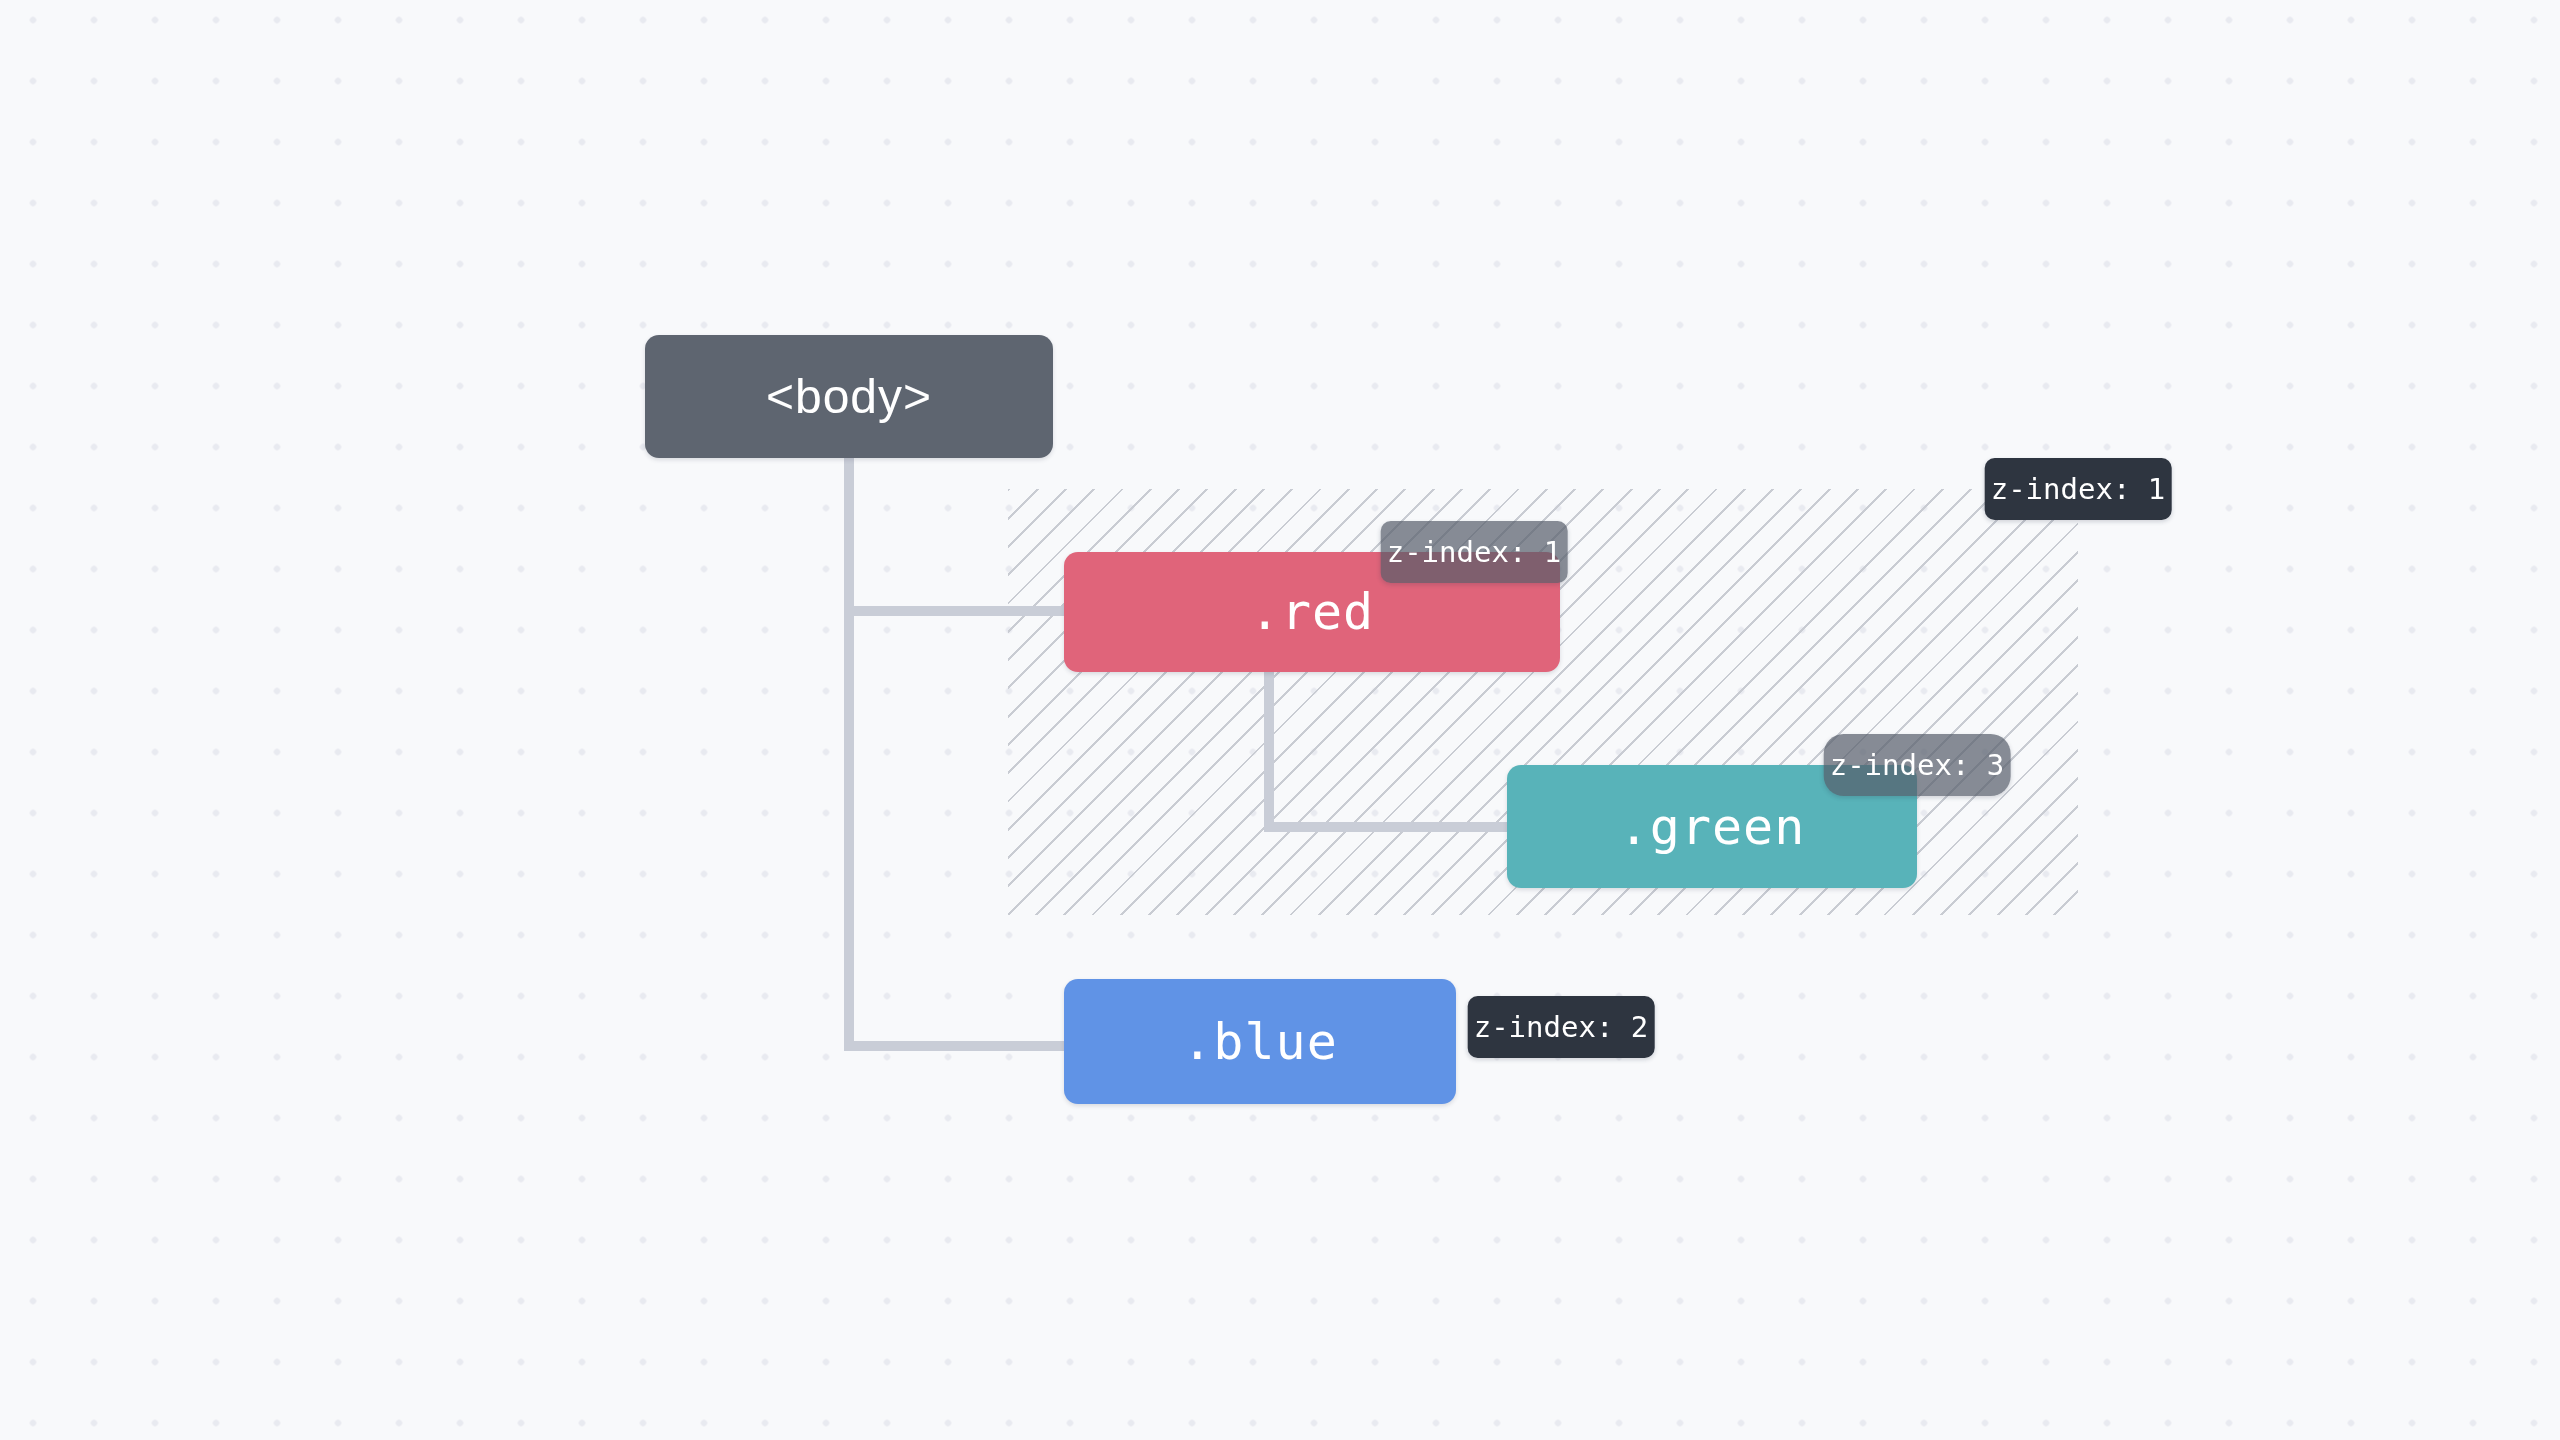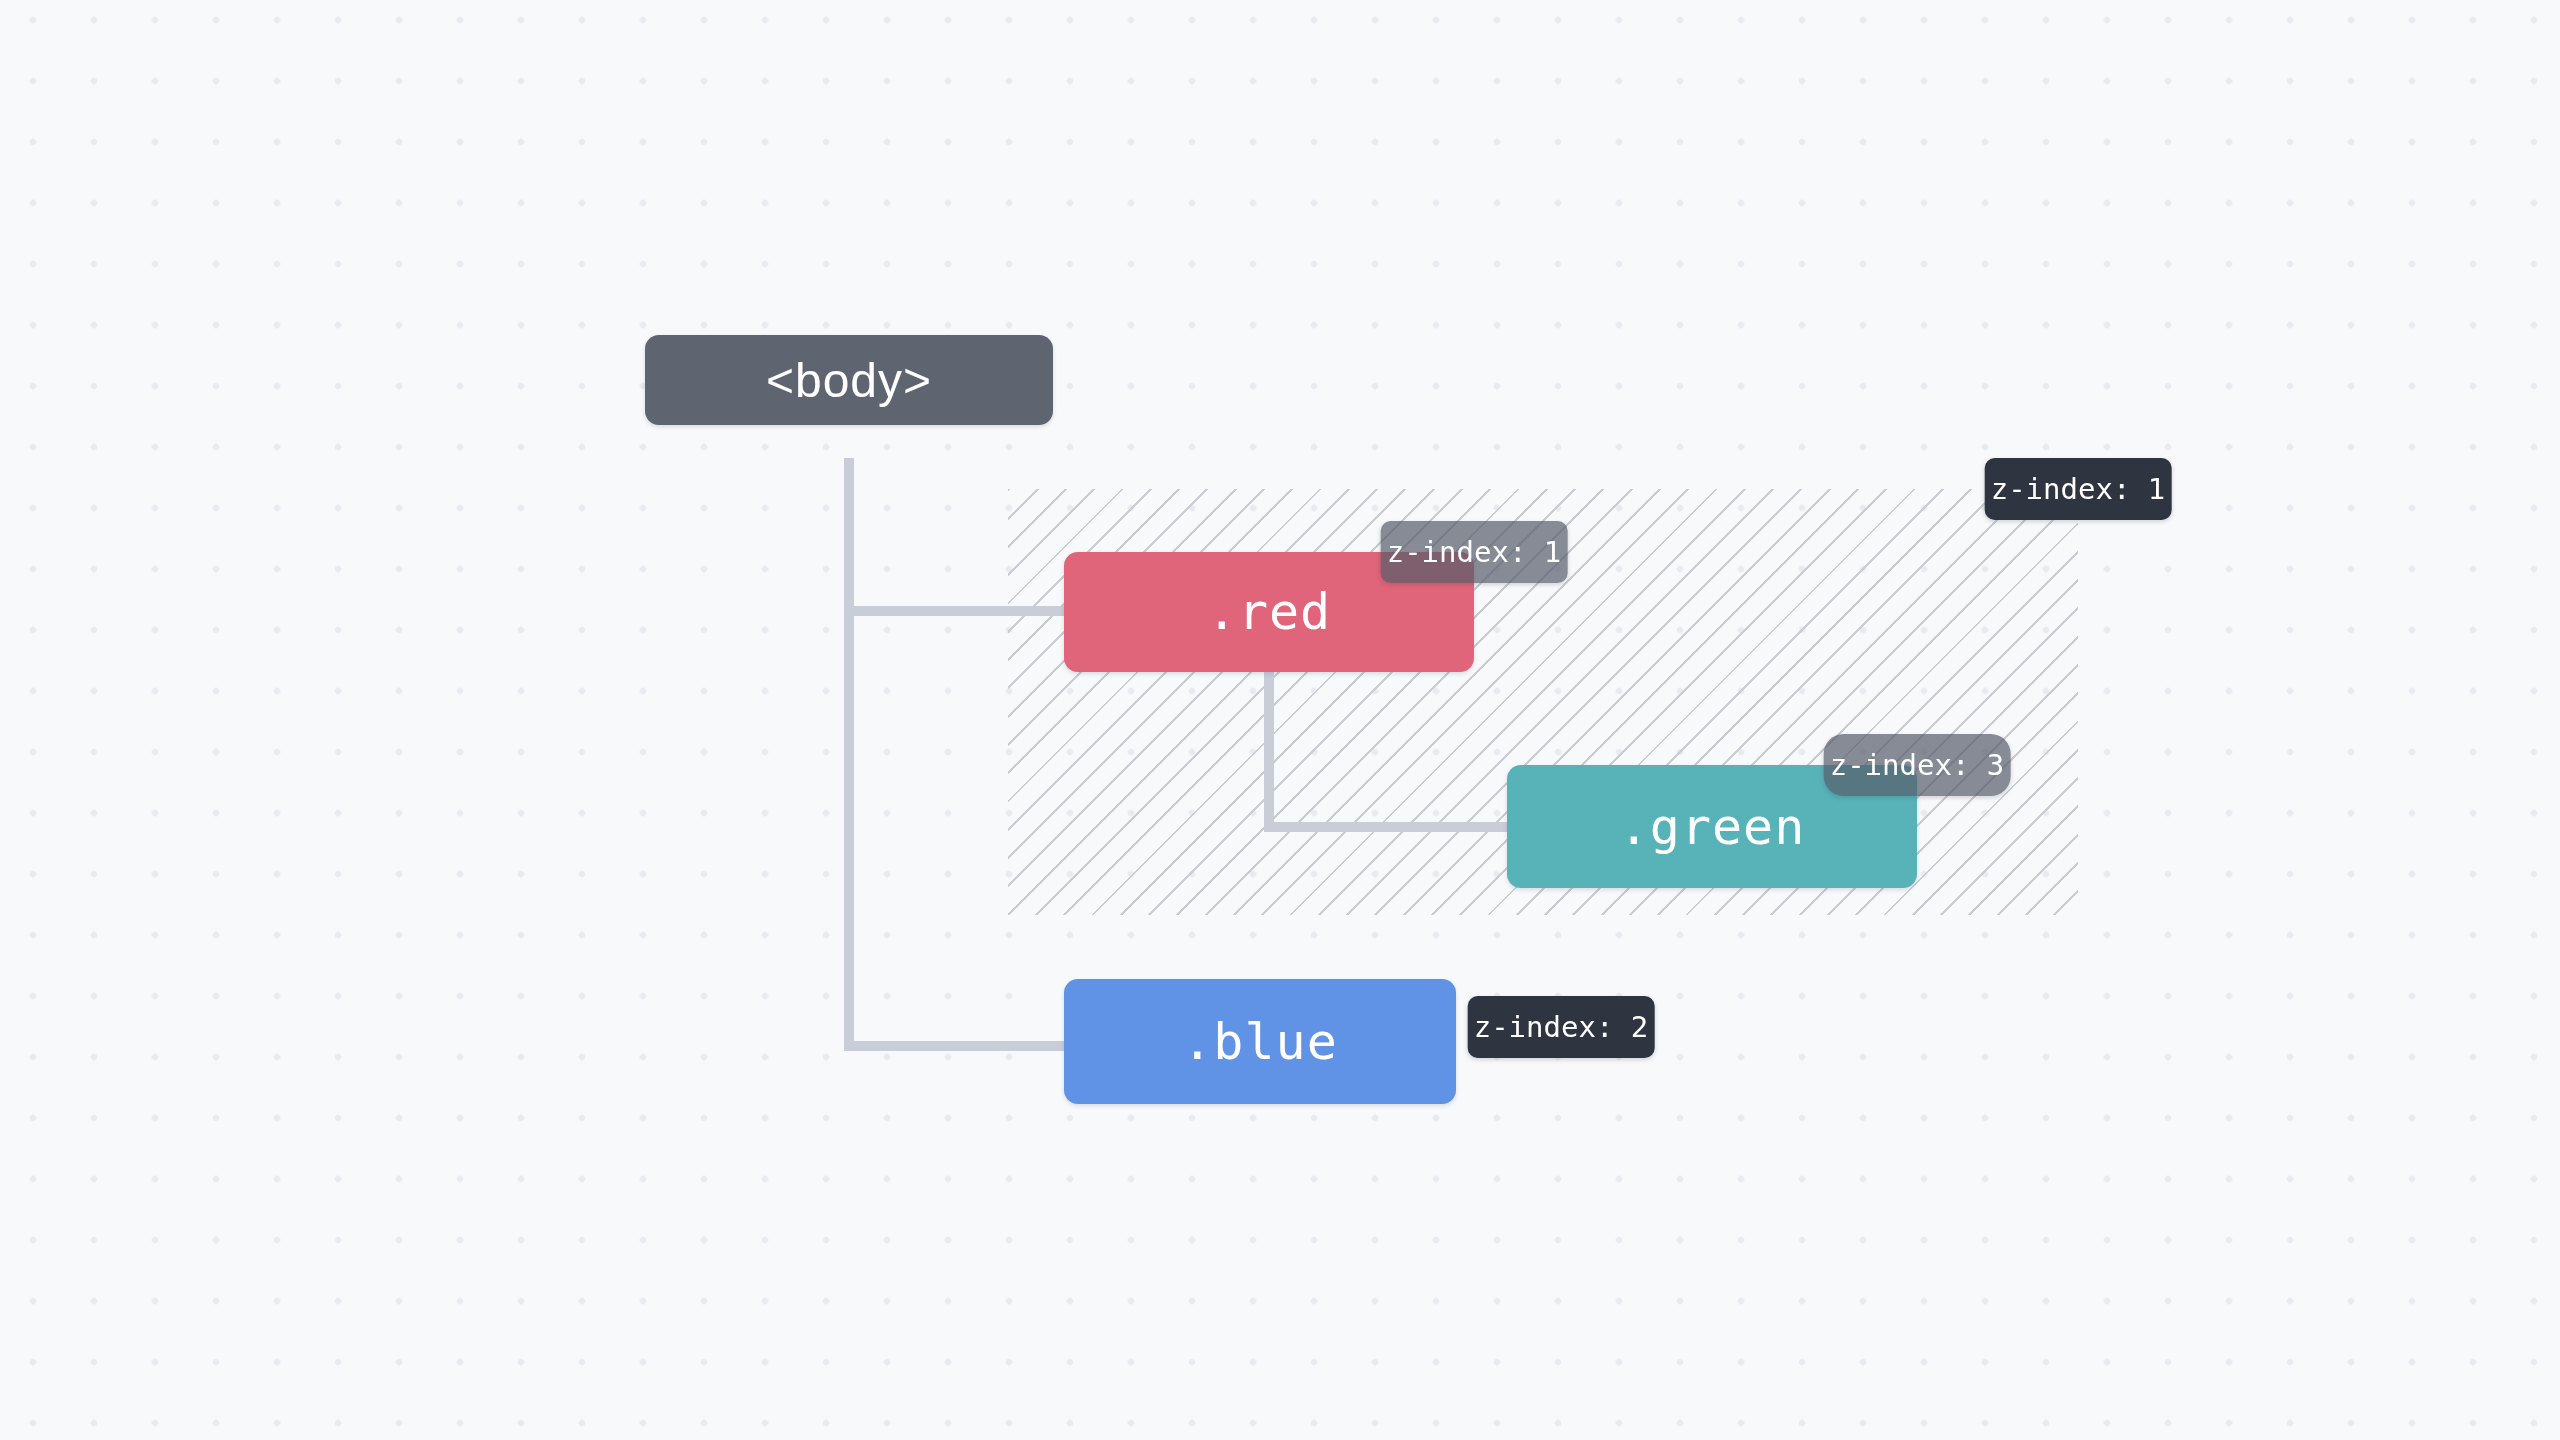--- a/index.html
+++ b/index.html
@@ -35,22 +35,22 @@
 
   
   .node {
     position: absolute;
     display: flex; align-items: center; justify-content: center;
     border-radius: 14px;
     color: #ffffff;
     box-shadow: 0 2px 4px rgba(40,50,70,0.15);
     z-index: 3;
   }
-  .node-root  { left: 645px;  top: 335px; width: 408px; height: 90px; }
-  .node-red   { left: 1064px; top: 552px; width: 410px; height: 120px; }
+  .node-root  { left: 645px;  top: 335px; width: 408px; height: 123px; }
+  .node-red   { left: 1064px; top: 552px; width: 496px; height: 120px; }
   .node-green { left: 1507px; top: 765px; width: 410px; height: 123px; }
   .node-blue  { left: 1064px; top: 979px; width: 392px; height: 125px; text-align: center; }
 
   .node-label-mono {
     font-family: "DejaVu Sans Mono", monospace;
     font-size: 50px; font-weight: 400; letter-spacing: 1px;
   }
   .node-label-sans {
     font-family: "Liberation Sans", sans-serif;
     font-size: 48px; font-weight: 500; letter-spacing: 1px;

